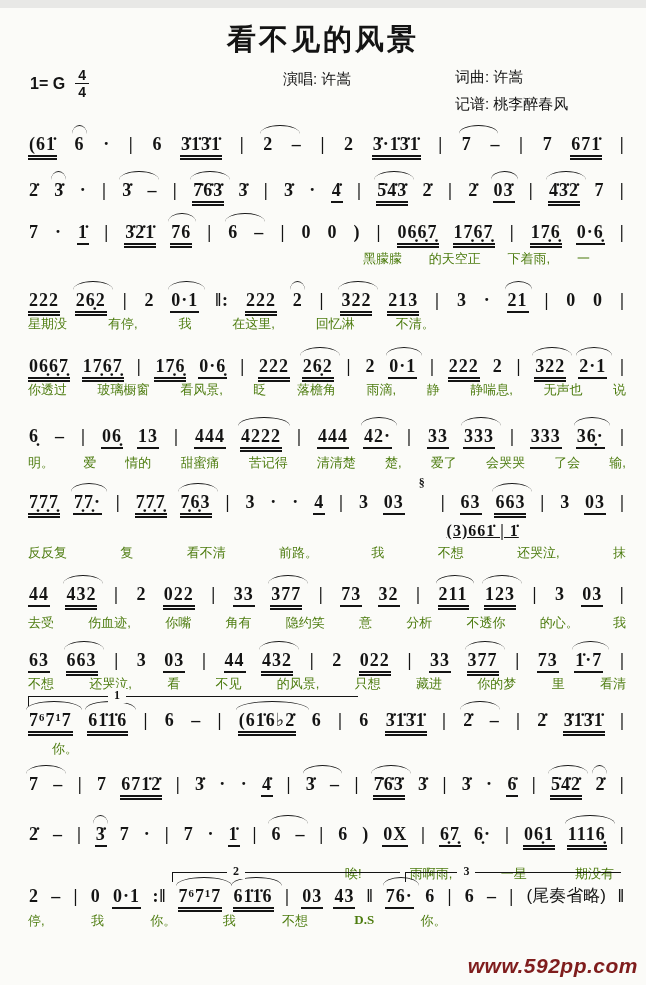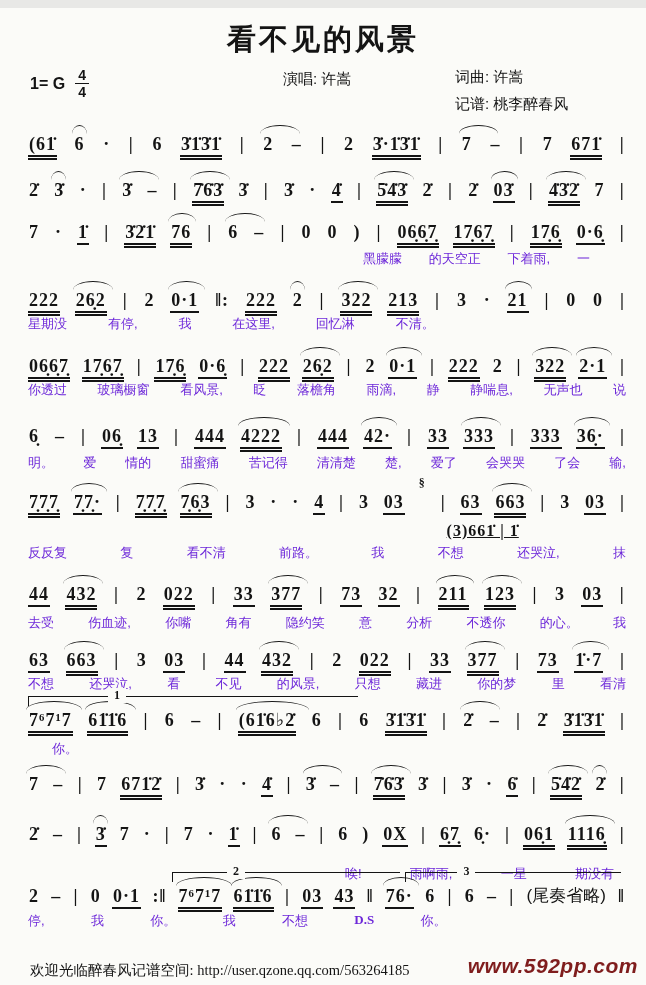--- a/index.html
+++ b/index.html
@@ -25,21 +25,21 @@
   .u1{border-bottom:2px solid #141414;}
   .u2{border-bottom:5px double #141414;}
   .arc::before,.arcw::before{content:"";position:absolute;left:-2px;top:-9px;height:8px;
        border-top:1.6px solid #1a1a1a;border-radius:50% 50% 0 0 / 100% 100% 0 0;width:125%;}
   .arcw::before{width:330%;z-index:1;}
   .segno{font-size:12px;position:relative;top:-15px;}
   .cjk{font-size:17px;font-weight:normal;letter-spacing:0;
        font-family:"Liberation Sans","DejaVu Sans",sans-serif;}
   .sub{position:absolute;font-family:"Liberation Serif","DejaVu Serif",serif;
        font-weight:bold;font-size:16px;letter-spacing:1px;text-decoration:underline;}
-  .lyr{position:absolute;display:flex;justify-content:space-between;font-size:13px;color:#6d28d9;gap:9px;}
+  .lyr{position:absolute;display:flex;justify-content:space-between;font-size:13px;color:#4d7c0f;gap:9px;}
   .syl{white-space:nowrap;}
   .ds{font-family:"Liberation Serif","DejaVu Serif",serif;font-weight:bold;}
   .volta{position:absolute;border-top:1.6px solid #141414;border-left:1.6px solid #141414;height:9px;}
   .volta-label{position:absolute;top:-9px;left:24%;background:#fbfbf8;padding:0 6px;
        font-size:12px;font-weight:bold;font-family:"Liberation Serif","DejaVu Serif",serif;}
   
   .note{position:absolute;top:928px;left:30px;font-size:13px;}
   .welcome{position:absolute;top:953px;left:30px;font-size:14.5px;
        font-family:"Liberation Serif","DejaVu Serif",serif;}
   .site{position:absolute;top:946px;right:8px;font-size:21px;font-weight:bold;
@@ -445,15 +445,14 @@
         <span class="syl">停,</span>
         <span class="syl">我</span>
         <span class="syl">你。</span>
         <span class="syl">我</span>
         <span class="syl">不想</span>
         <span class="syl ds">D.S</span>
         <span class="syl">你。</span>
       </div>
     </div>
 
-  <div class="welcome">欢迎光临醉春风记谱空间: http://user.qzone.qq.com/563264185</div>
   <div class="site">www.592pp.com</div>
 </div>
 
 </body></html>

